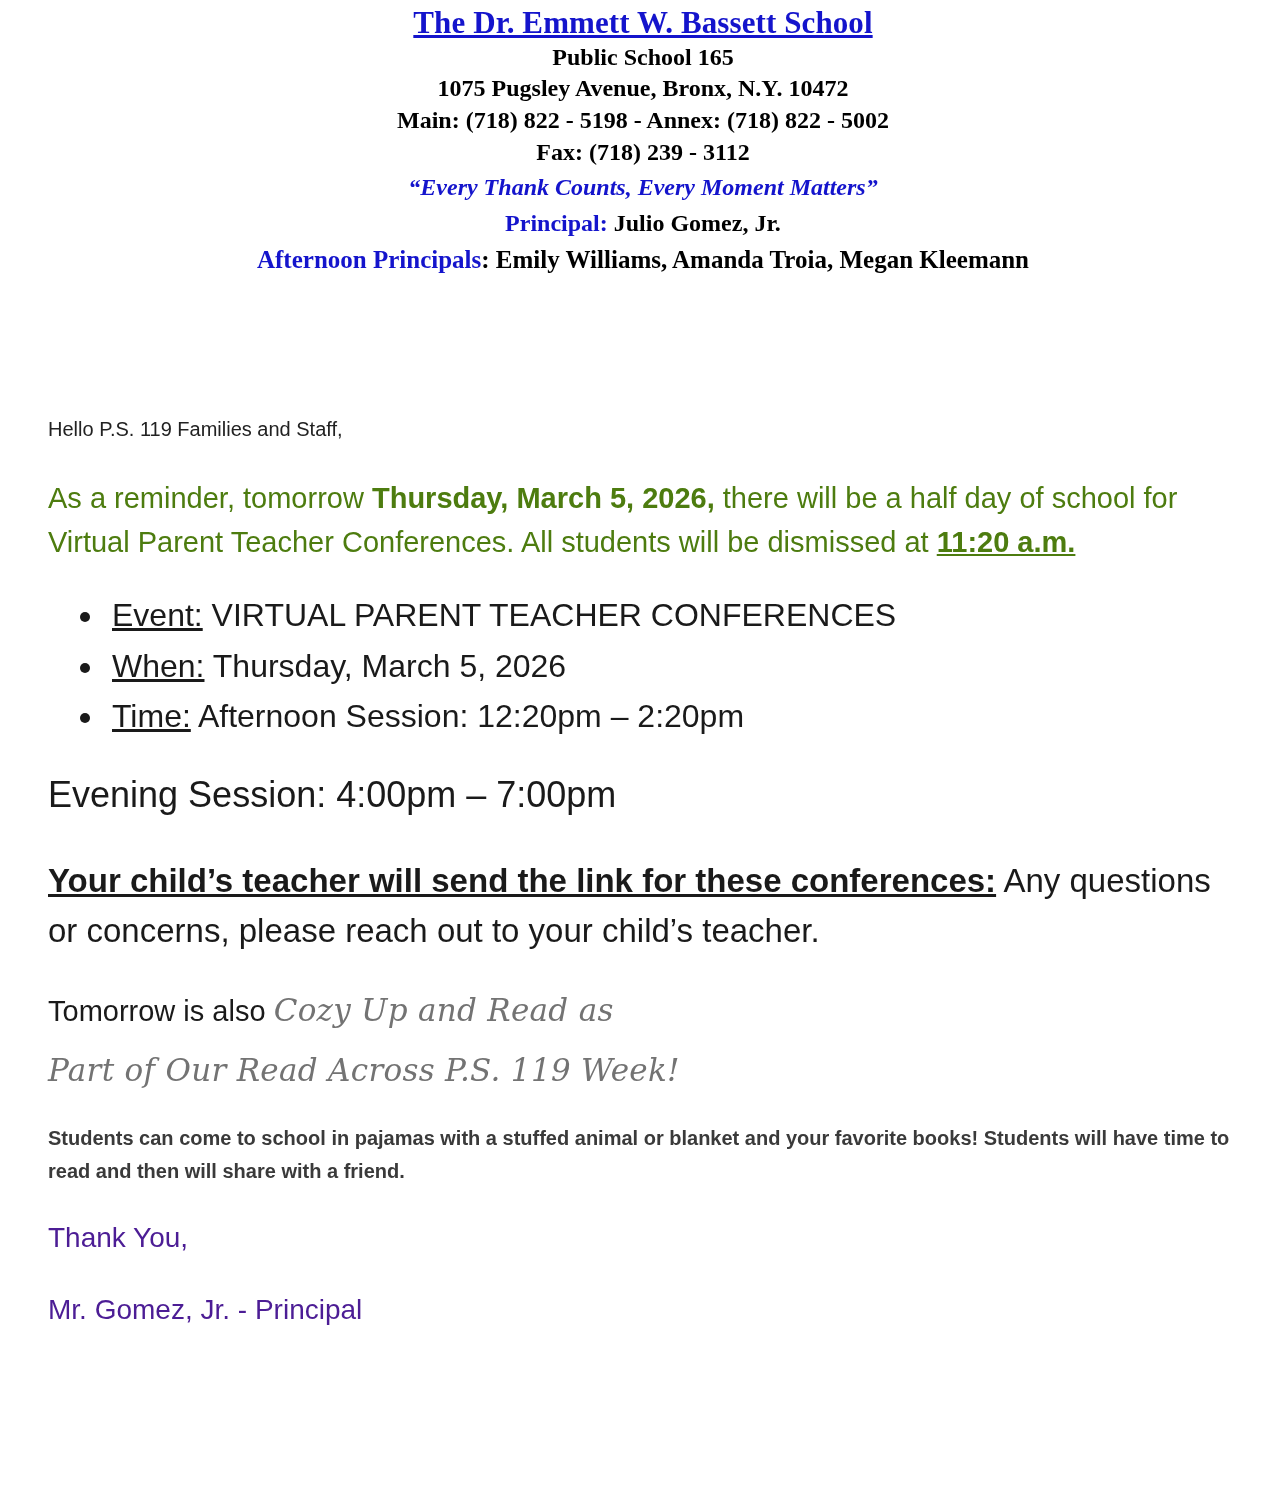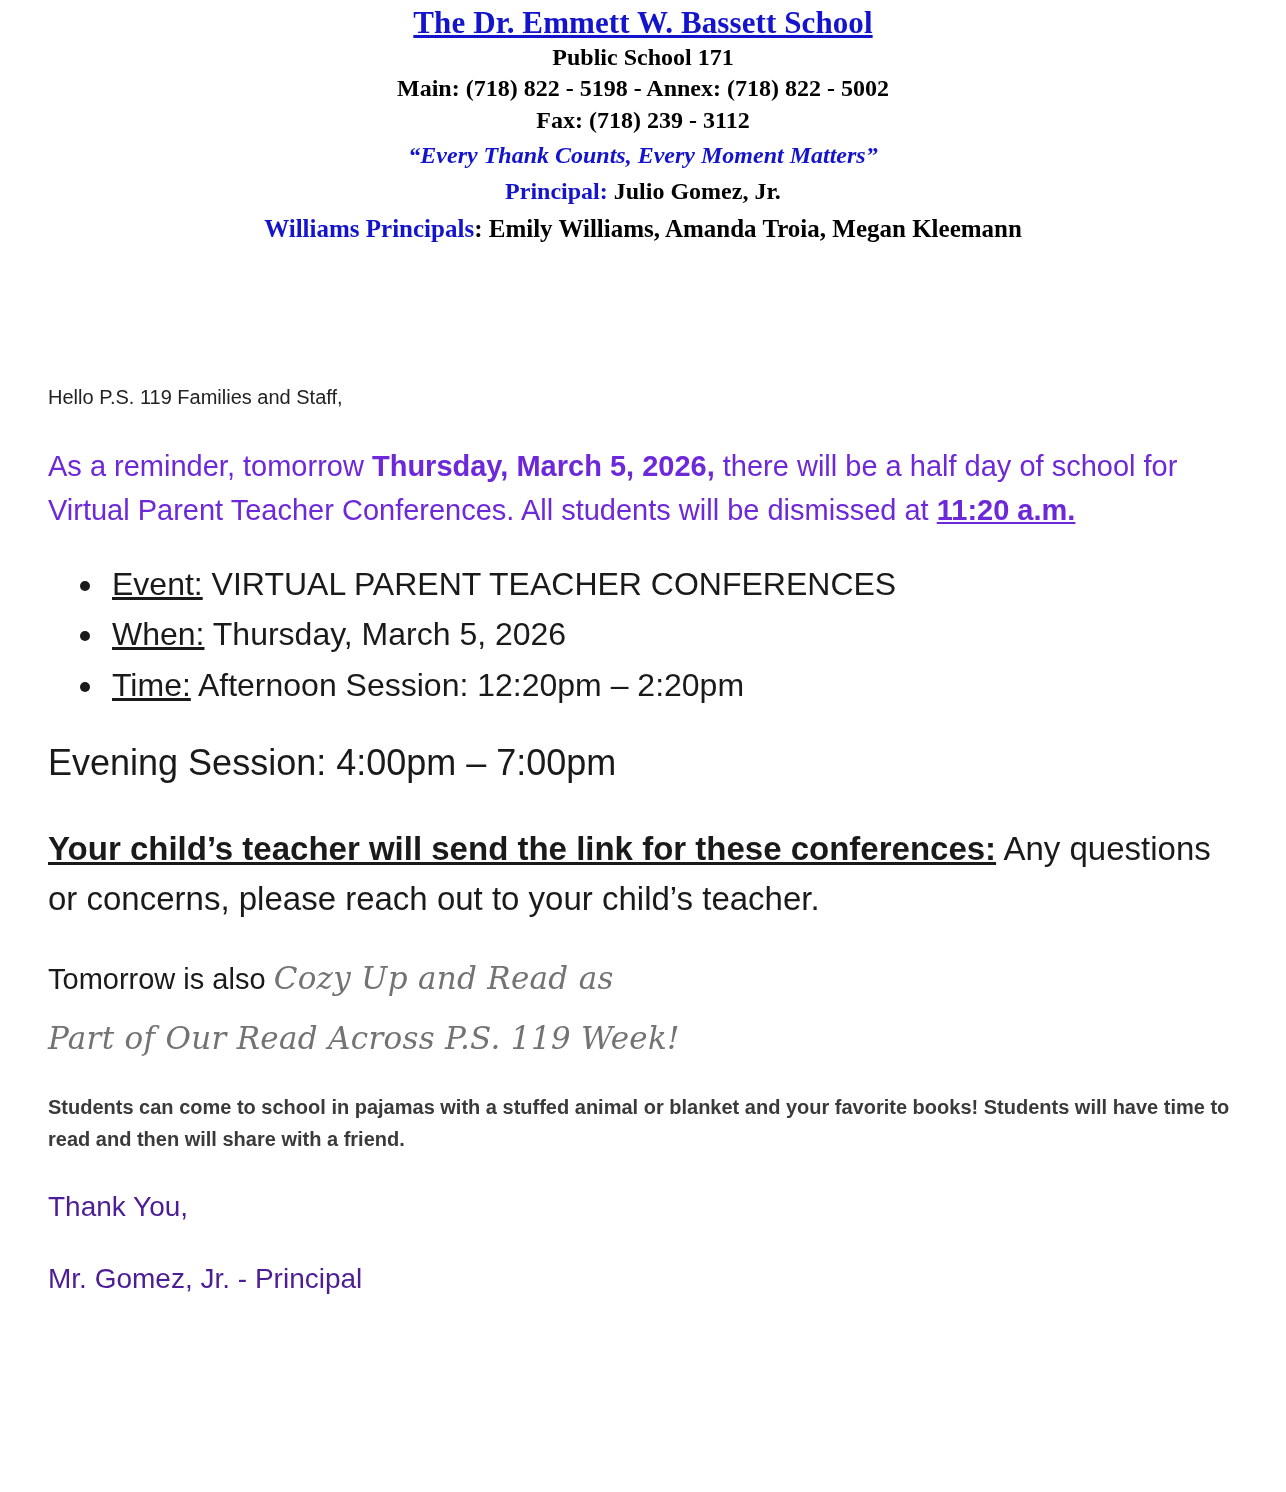--- a/index.html
+++ b/index.html
@@ -80,21 +80,21 @@
   }
   .greeting {
     font-size: 20px;
     line-height: 1.3;
     color: #222222;
     margin: 0 0 34px 0;
   }
   .para {
     font-size: 29px;
     line-height: 1.53;
-    color: #6d28d9;
+    color: #4d7c0f;
     margin: 0 0 26px 0;
   }
   .para b { font-weight: bold; }
   .u { text-decoration: underline; }
   .bold-u { font-weight: bold; text-decoration: underline; }
 
   ul.details {
     margin: 0 0 22px 0;
     padding-left: 58px;
     list-style: disc;
@@ -157,30 +157,31 @@
     margin-bottom: 10px;
   }
 </style>
 </head>
 <body>
 
 <div class="page">
 
   <header class="letterhead">
     <span class="school-name">The Dr. Emmett W. Bassett School</span>
-    <span class="lh-line">Public School 171</span>
+    <span class="lh-line">Public School 165</span>
+    <span class="lh-line">1075 Pugsley Avenue, Bronx, N.Y. 10472</span>
     <span class="lh-line">Main: (718) 822 - 5198 - Annex: (718) 822 - 5002</span>
     <span class="lh-line">Fax: (718) 239 - 3112</span>
     <span class="motto">“Every Thank Counts, Every Moment Matters”</span>
     <span class="principal-line">
       <span class="blue">Principal:</span>
       <span>Julio Gomez, Jr.</span>
     </span>
     <span class="ap-line">
-      <span class="blue">Williams Principals</span><span>:</span>
+      <span class="blue">Afternoon Principals</span><span>:</span>
       <span>Emily Williams, Amanda Troia, Megan Kleemann</span>
     </span>
   </header>
 
   <main class="body-wrap">
 
     <p class="greeting">Hello P.S. 119 Families and Staff,</p>
 
     <p class="para">
       <span>As a reminder, tomorrow </span><b>Thursday, March 5, 2026,</b><span> there will be a half day of school for Virtual Parent Teacher Conferences.  All students will be dismissed at </span><b class="u">11:20 a.m.</b>

